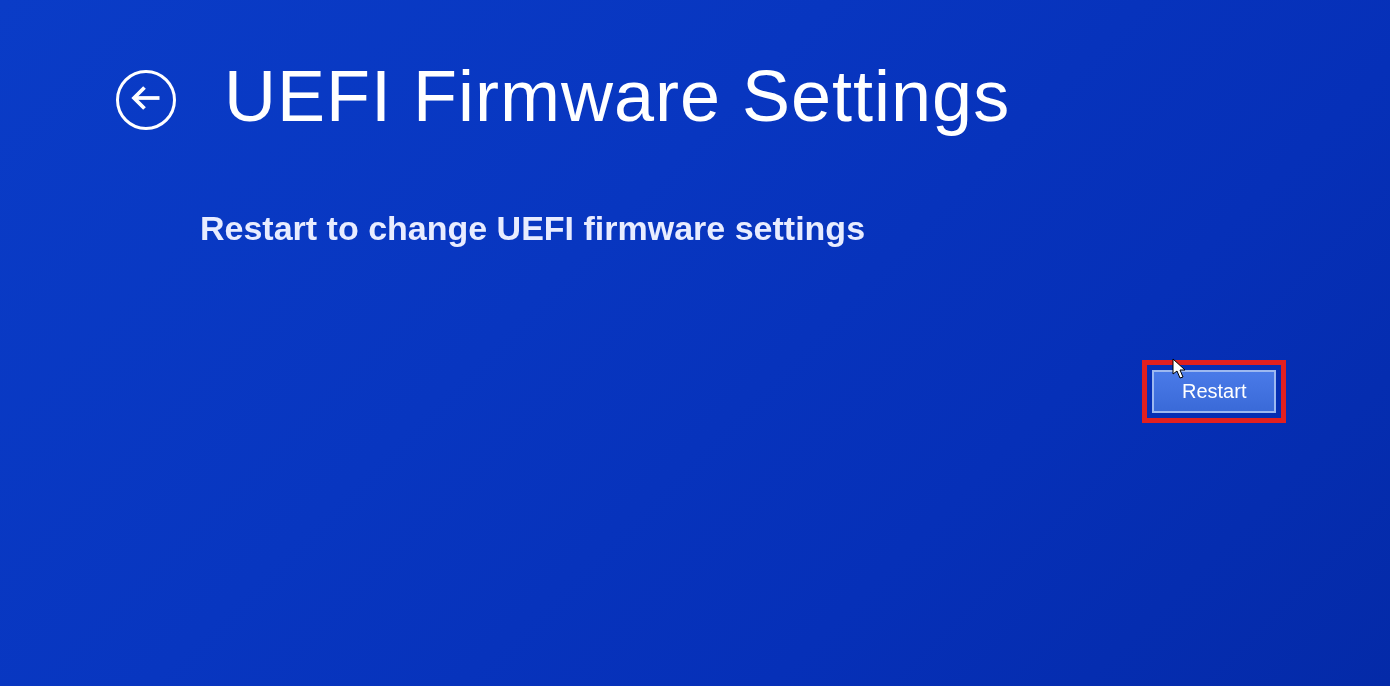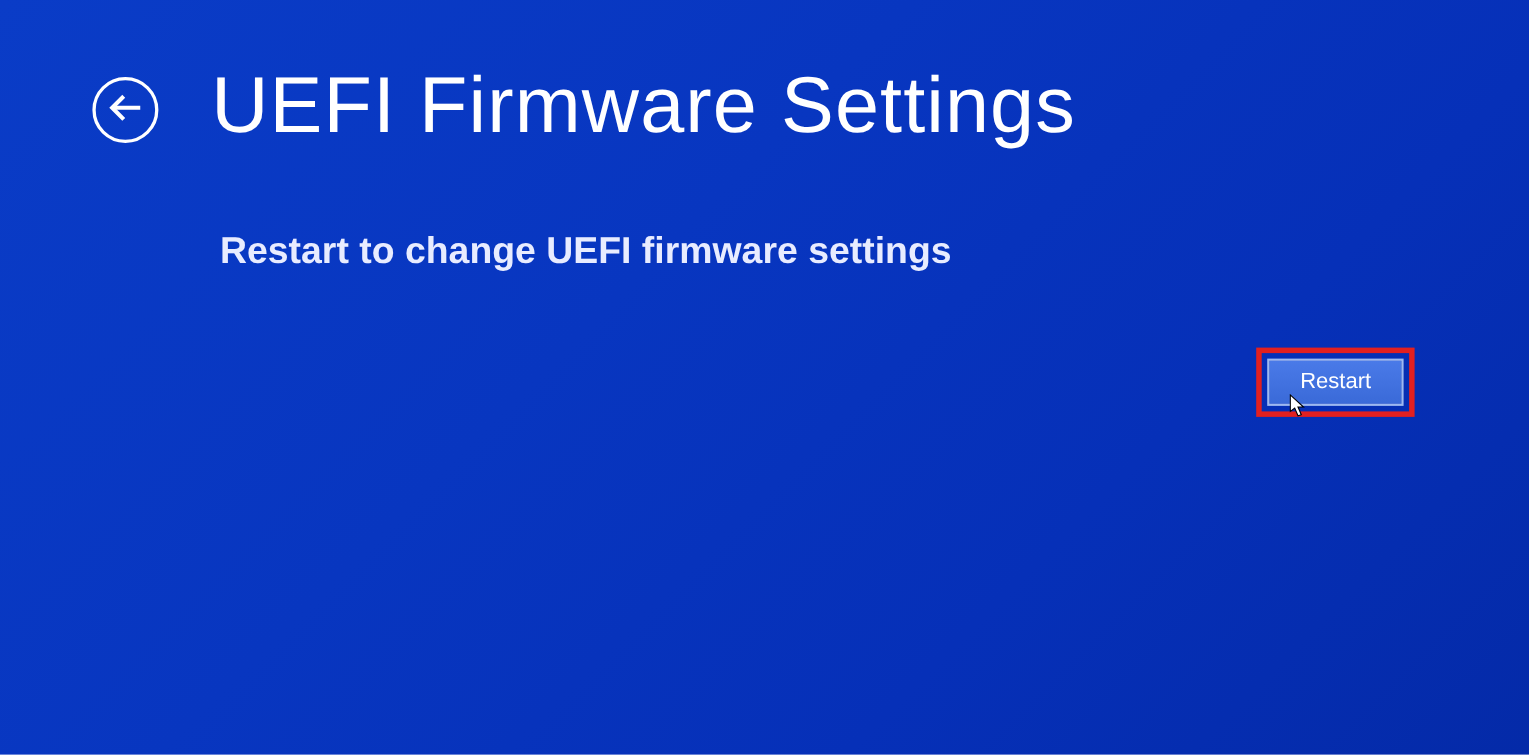--- a/index.html
+++ b/index.html
@@ -13,21 +13,21 @@
       background: linear-gradient(135deg, #0a3cc7 0%, #0836c0 40%, #0630b8 70%, #042aa8 100%);
       font-family: "Segoe UI Light", "Segoe UI", Arial, sans-serif;
       color: #ffffff;
       overflow: hidden;
       position: relative;
     }
     .header {
       display: flex;
       align-items: center;
       padding-top: 55px;
-      padding-left: 84px;
+      padding-left: 116px;
     }
     .back-button {
       width: 60px;
       height: 60px;
       border: 3px solid #ffffff;
       border-radius: 50%;
       display: flex;
       align-items: center;
       justify-content: center;
       cursor: pointer;
@@ -52,20 +52,21 @@
     }
     .button-container {
       position: absolute;
       top: 316px;
       left: 1142px;
     }
     .highlight-box {
       border: 5px solid #e22020;
       padding: 5px;
       display: inline-block;
+      margin-top: 44px;
     }
     .restart-button {
       background: linear-gradient(180deg, #4a7ae8 0%, #3a6ad8 100%);
       border: 2px solid #9db8f0;
       color: #ffffff;
       font-family: "Segoe UI", Arial, sans-serif;
       font-size: 20px;
       font-weight: 400;
       padding: 8px 28px;
       cursor: pointer;

